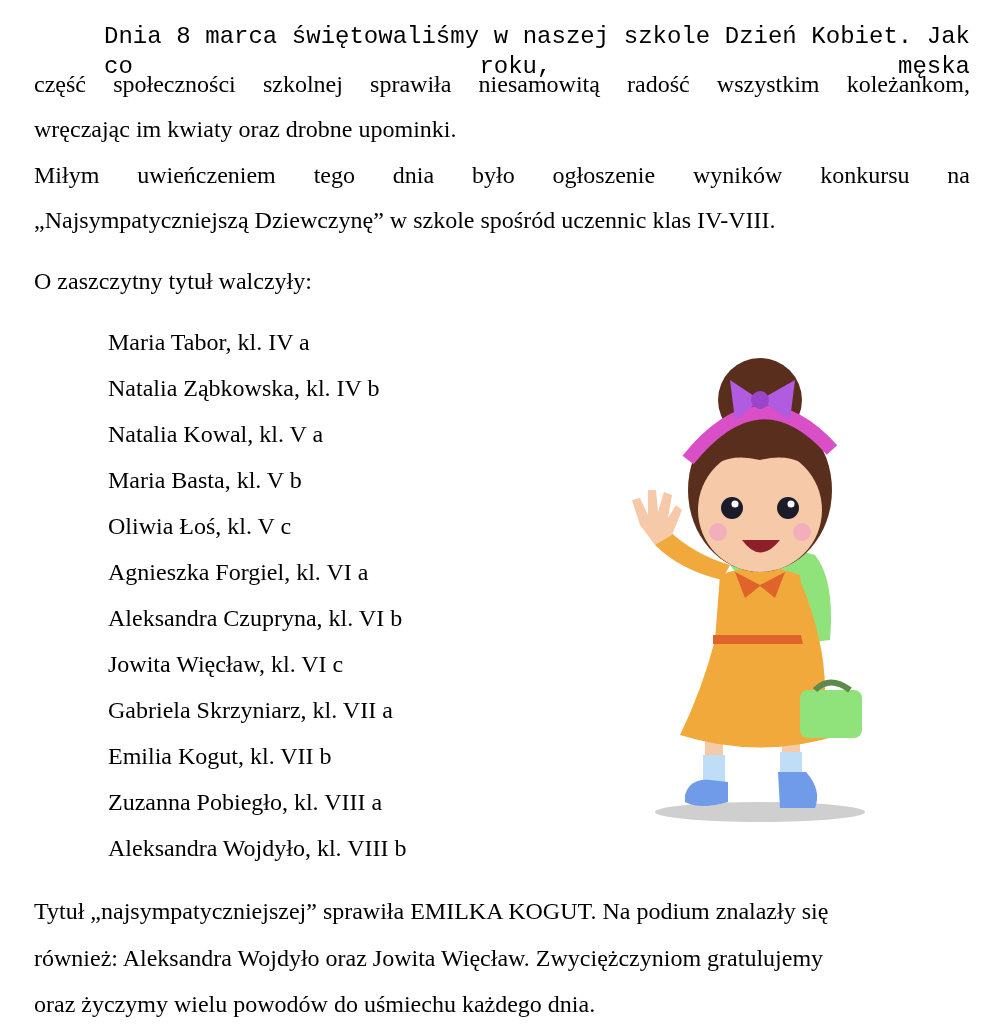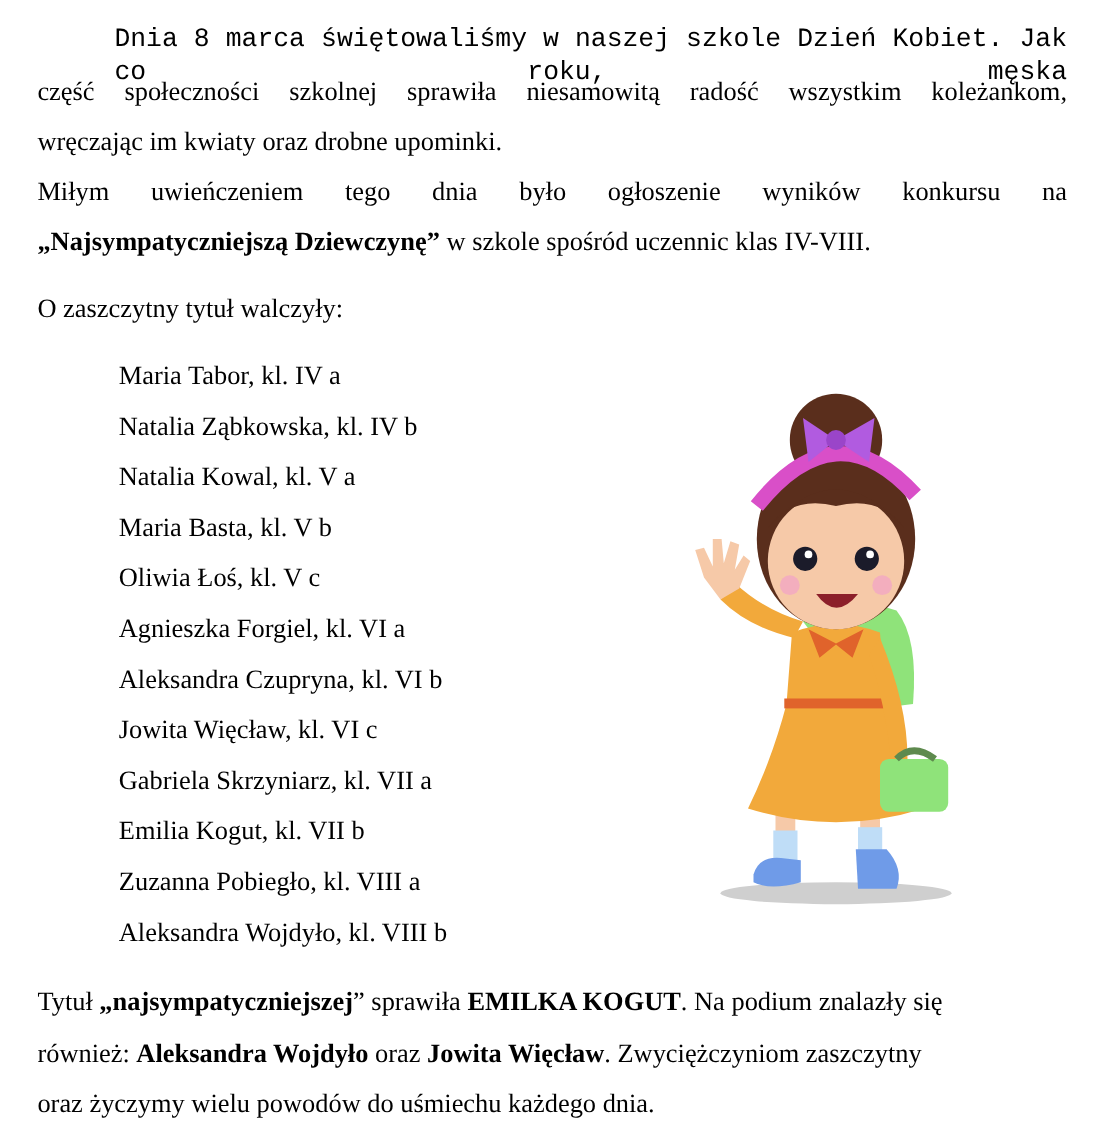--- a/index.html
+++ b/index.html
@@ -1,21 +1,21 @@
 <!DOCTYPE html>
 <html><head>
 <meta charset="utf-8">
 <style>
   html, body { margin:0; padding:0; background:#ffffff; }
   body { width:1004px; height:1024px; position:relative; overflow:hidden;
          font-family:"Liberation Serif","DejaVu Serif",serif; color:#000; font-size:24px; }
   .line { position:absolute; left:34px; width:936px; white-space:nowrap; line-height:30px; }
   .just { text-align:justify; text-align-last:justify; white-space:normal; }
   .indent { padding-left:70px; width:866px;font-family:Liberation Mono, monospace; }
-  b { font-weight:bold; }
+  b { font-weight:normal; }
   .list { position:absolute; left:108px; top:327px; }
   .list div { height:46px; line-height:30px; white-space:nowrap; }
   .illus { position:absolute; left:610px; top:340px; width:280px; height:490px; }
 </style>
 </head>
 <body>
 
 <div class="line just indent" style="top:22px;">Dnia 8 marca świętowaliśmy w naszej szkole Dzień Kobiet. Jak co roku, męska</div>
 <div class="line just" style="top:69px;">część społeczności szkolnej sprawiła niesamowitą radość wszystkim koleżankom,</div>
 <div class="line" style="top:114px;">wręczając im kwiaty oraz drobne upominki.</div>
@@ -73,14 +73,14 @@
   <circle cx="122" cy="168" r="11" fill="#1b1b2a"></circle>
   <circle cx="178" cy="168" r="11" fill="#1b1b2a"></circle>
   <circle cx="125" cy="164" r="3.5" fill="#fff"></circle>
   <circle cx="181" cy="164" r="3.5" fill="#fff"></circle>
   <circle cx="108" cy="192" r="9" fill="#F2A3C7" opacity="0.7"></circle>
   <circle cx="192" cy="192" r="9" fill="#F2A3C7" opacity="0.7"></circle>
   <path d="M132 200 Q150 225 170 200 Z" fill="#8C1F2A"></path>
 </svg>
 
 <div class="line" style="top:896px;"><span>Tytuł </span><b>„najsympatyczniejszej</b><span>” sprawiła </span><b>EMILKA KOGUT</b><span>. Na podium znalazły się</span></div>
-<div class="line" style="top:943px;"><span>również: </span><b>Aleksandra  Wojdyło</b><span> oraz </span><b>Jowita  Więcław</b><span>. Zwyciężczyniom zaszczytny</span></div>
+<div class="line" style="top:943px;"><span>również: </span><b>Aleksandra  Wojdyło</b><span> oraz </span><b>Jowita  Więcław</b><span>. Zwyciężczyniom gratulujemy</span></div>
 <div class="line" style="top:989px;">oraz życzymy wielu powodów do uśmiechu każdego dnia.</div>
 
 </body></html>

